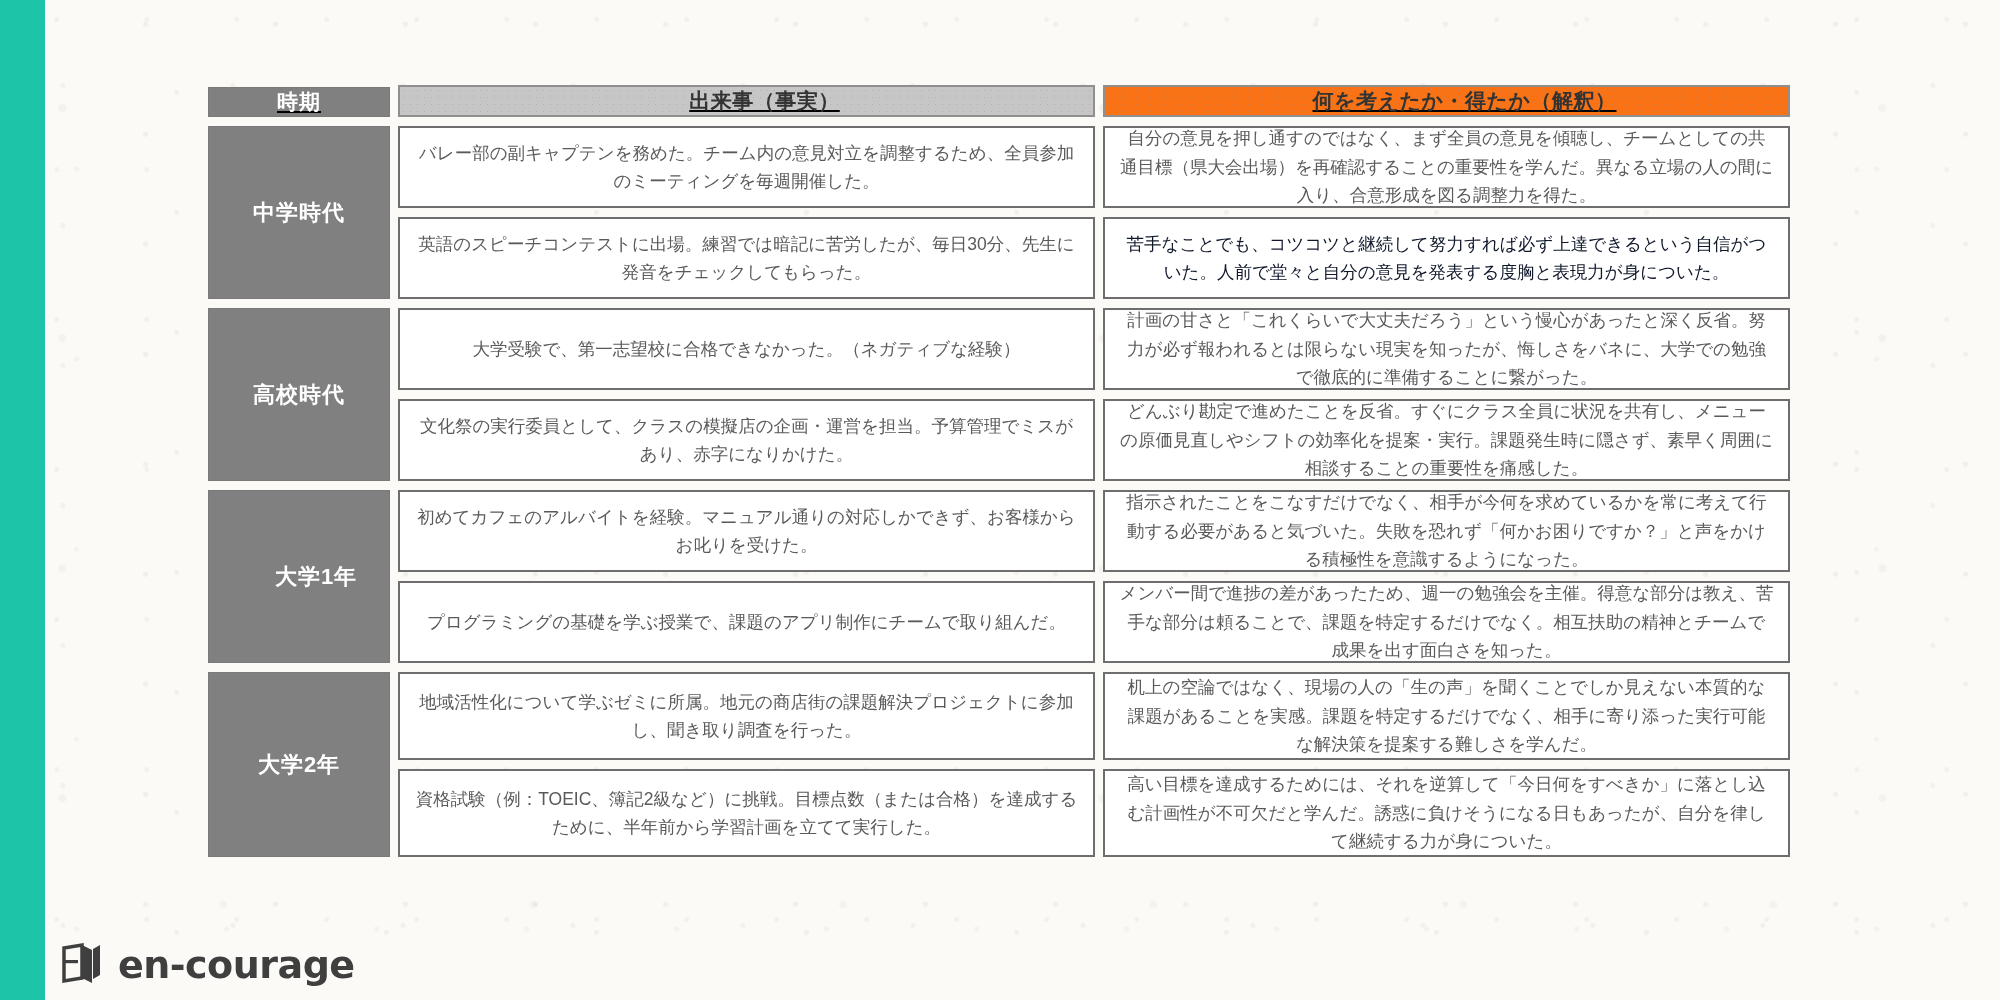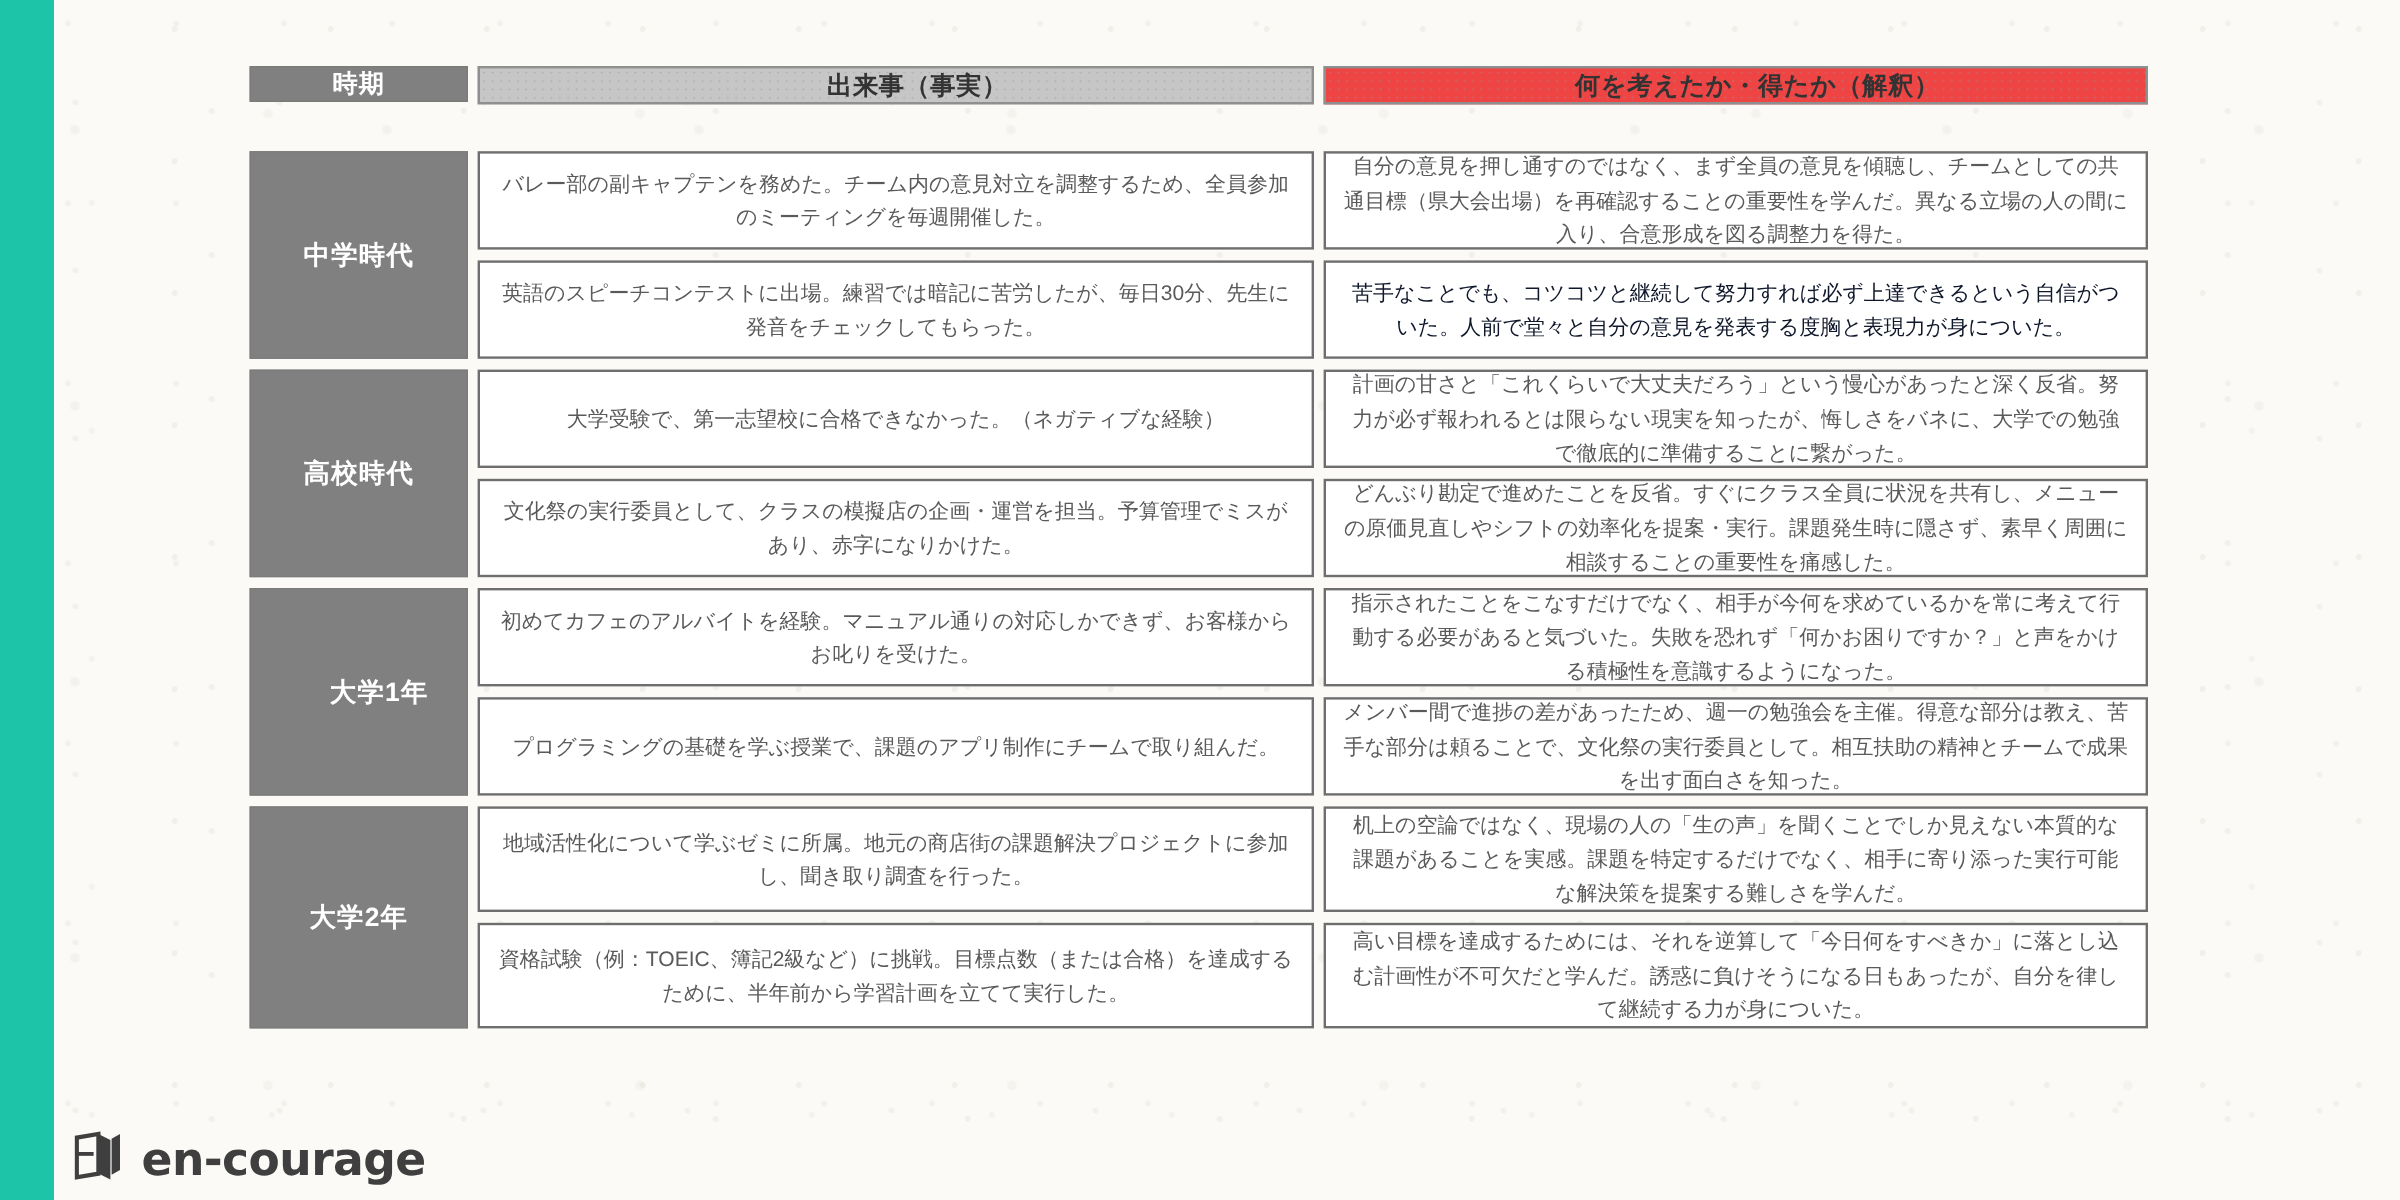--- a/index.html
+++ b/index.html
@@ -45,21 +45,22 @@
   #table-wrap {
     position: absolute;
     left: 208px;
     top: 55px;
     width: 1578px;
     z-index: 1;
   }
 
   .grid-row {
     display: flex;
-    align-items: flex-start;
+    align-items: flex-end;
+    text-decoration: underline;
   }
 
   
   .header-row { height: 62px; margin-bottom: 9px; }
 
   .hdr-period {
     width: 182px;
     flex: 0 0 182px;
     background: #808080;
     border: 1px solid #7a7a7a;
@@ -178,21 +179,21 @@
 
 <div id="table-wrap">
 
   <div class="grid-row header-row">
     <div class="hdr-period" style="background: rgb(128, 128, 128);">
       <span>時期</span>
     </div>
     <div class="hdr-cell col-fact" style="background: rgb(198, 198, 198);">
       <span>出来事（事実）</span>
     </div>
-    <div class="hdr-cell col-interp" style="background: #ef4444;">
+    <div class="hdr-cell col-interp" style="background: #f97316;">
       <span>何を考えたか・得たか（解釈）</span>
     </div>
   </div>
 
   <div class="body-group">
     <div class="period-block" style="background: rgb(128, 128, 128);">
       <span>中学時代</span>
     </div>
     <div class="entries">
       <div class="entry-row">
@@ -226,21 +227,21 @@
     <div class="period-block" style="background: rgb(128, 128, 128); padding-left: 34px;">
       <span>大学1年</span>
     </div>
     <div class="entries">
       <div class="entry-row">
         <div class="cell cell-fact h-med" style="border-color: rgb(110, 110, 110); color: rgb(90, 90, 90);">初めてカフェのアルバイトを経験。マニュアル通りの対応しかできず、お客様からお叱りを受けた。</div>
         <div class="cell cell-interp h-med" style="border-color: rgb(110, 110, 110); color: rgb(90, 90, 90);">指示されたことをこなすだけでなく、相手が今何を求めているかを常に考えて行動する必要があると気づいた。失敗を恐れず「何かお困りですか？」と声をかける積極性を意識するようになった。</div>
       </div>
       <div class="entry-row">
         <div class="cell cell-fact h-med" style="border-color: rgb(110, 110, 110); color: rgb(90, 90, 90);">プログラミングの基礎を学ぶ授業で、課題のアプリ制作にチームで取り組んだ。</div>
-        <div class="cell cell-interp h-med" style="border-color: rgb(110, 110, 110); color: rgb(90, 90, 90);">メンバー間で進捗の差があったため、週一の勉強会を主催。得意な部分は教え、苦手な部分は頼ることで、文化祭の実行委員として。相互扶助の精神とチームで成果を出す面白さを知った。</div>
+        <div class="cell cell-interp h-med" style="border-color: rgb(110, 110, 110); color: rgb(90, 90, 90);">メンバー間で進捗の差があったため、週一の勉強会を主催。得意な部分は教え、苦手な部分は頼ることで、課題を特定するだけでなく。相互扶助の精神とチームで成果を出す面白さを知った。</div>
       </div>
     </div>
   </div>
 
   <div class="body-group">
     <div class="period-block" style="background: rgb(128, 128, 128);">
       <span>大学2年</span>
     </div>
     <div class="entries">
       <div class="entry-row">

